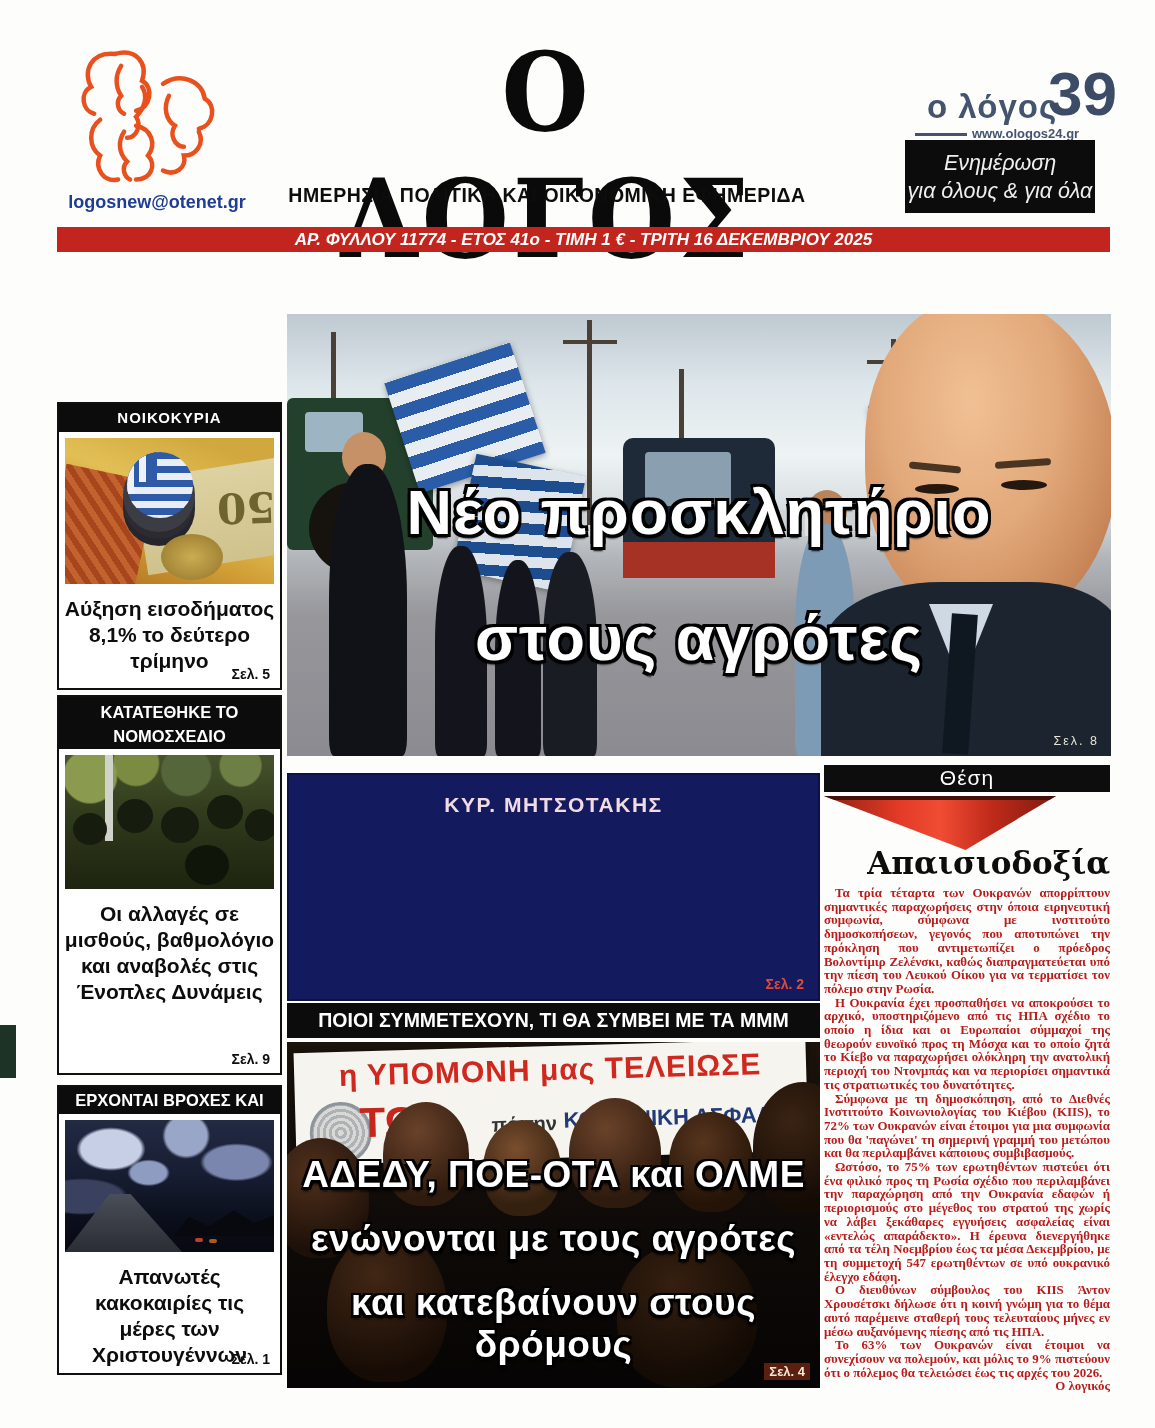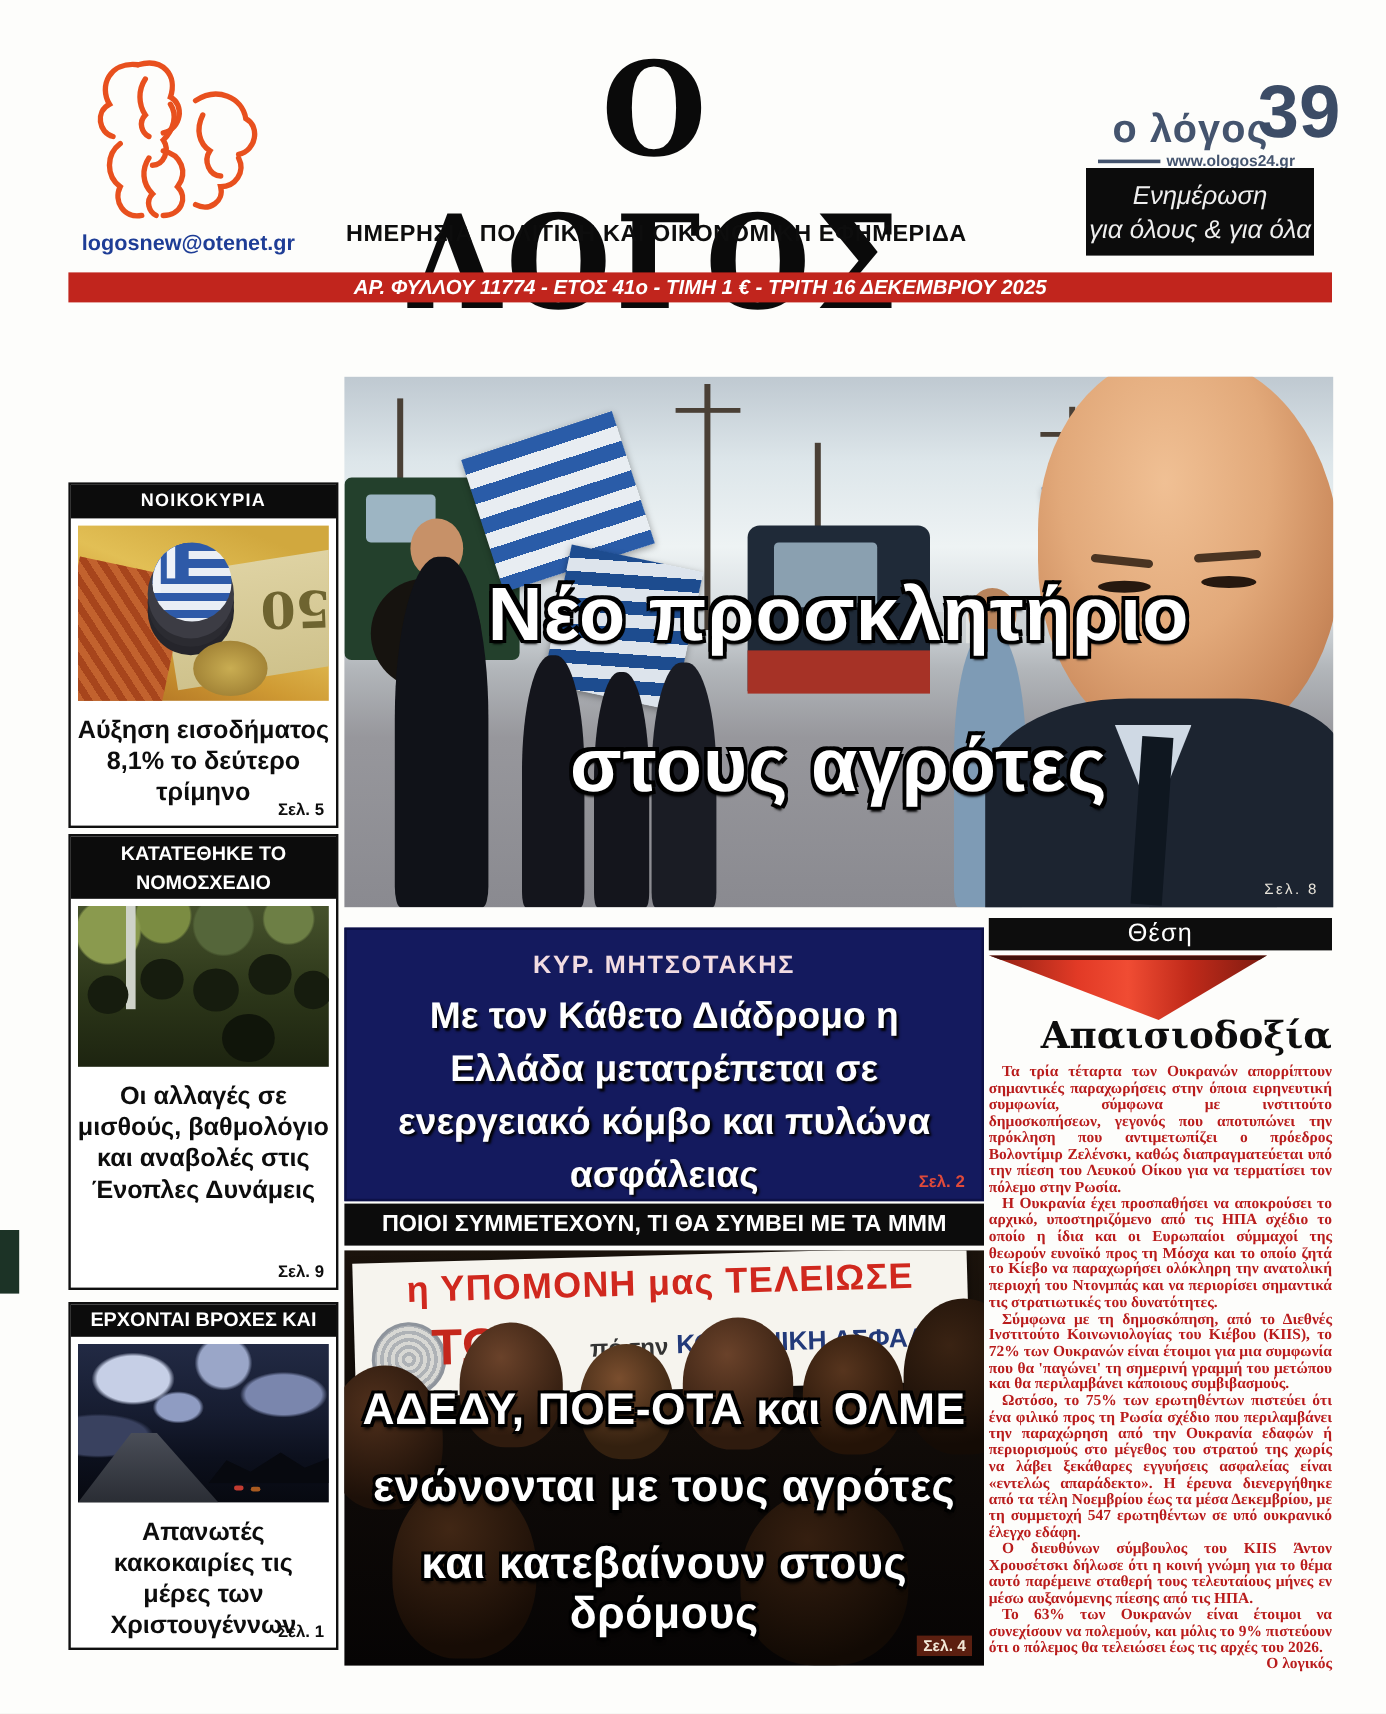--- a/index.html
+++ b/index.html
@@ -325,21 +325,20 @@
       <div class="storm-mtn"></div>
       <div class="storm-road"></div>
       <div class="storm-light"></div>
     </div>
     <div class="bx-text">Απανωτές κακοκαιρίες τις μέρες των Χριστουγέννων</div>
     <div class="bx-ref">Σελ. 1</div>
   </div>
 
   <div class="abs navy-box">
     <div class="navy-kicker">ΚΥΡ. ΜΗΤΣΟΤΑΚΗΣ</div>
-    <div class="navy-headline">Με τον Κάθετο Διάδρομο η Ελλάδα μετατρέπεται σε ενεργειακό κόμβο και πυλώνα ασφάλειας</div>
     <div class="navy-ref">Σελ. 2</div>
   </div>
 
   <div class="abs strike-banner">ΠΟΙΟΙ ΣΥΜΜΕΤΕΧΟΥΝ, ΤΙ ΘΑ ΣΥΜΒΕΙ ΜΕ ΤΑ ΜΜΜ</div>
 
   <div class="abs strike-photo">
     <div class="sign">
       <div class="sign-l1">η ΥΠΟΜΟΝΗ μας ΤΕΛΕΙΩΣΕ</div>
       <div class="stamp"></div>
       <div class="sign-tw">ΤΩ</div>

